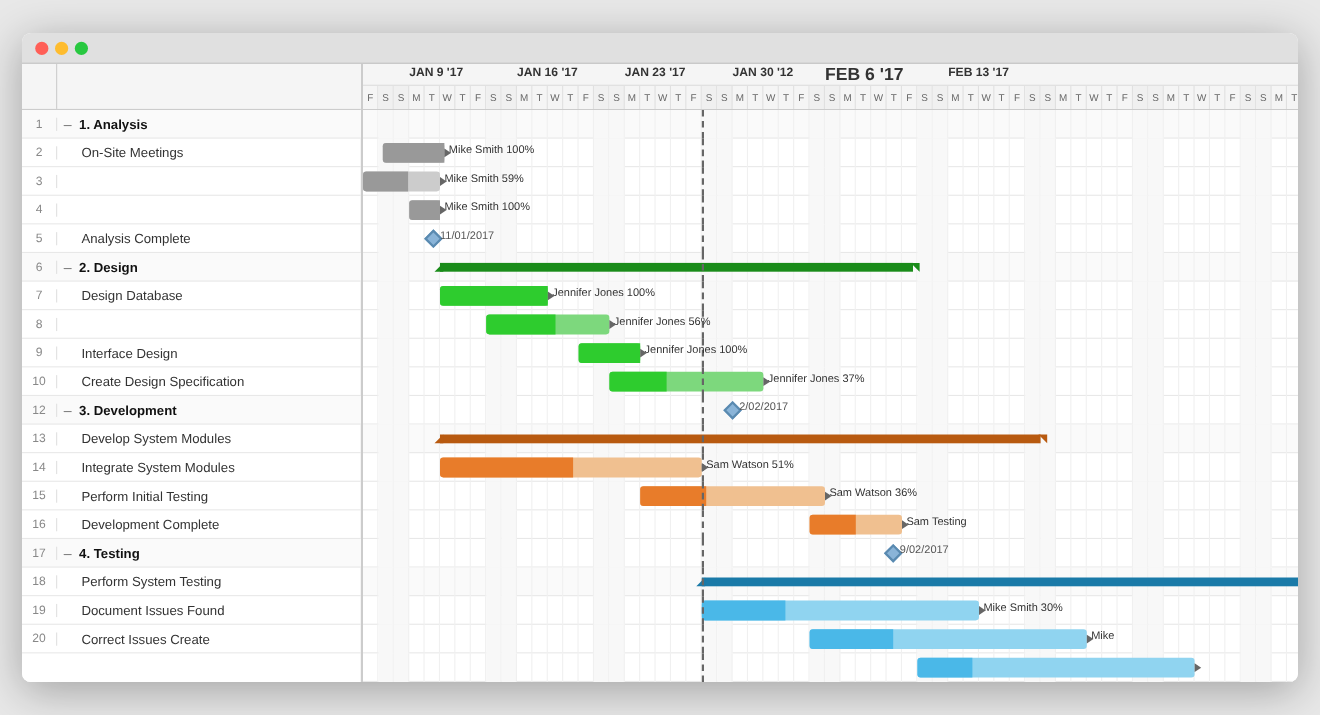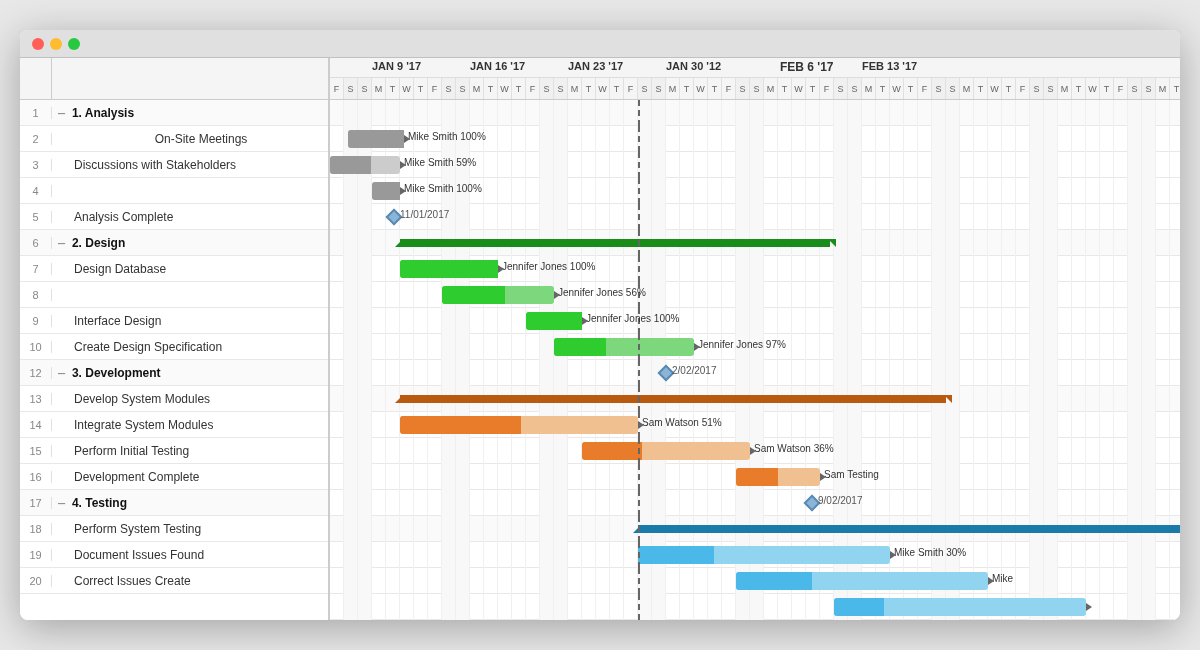--- a/index.html
+++ b/index.html
@@ -149,25 +149,24 @@
         <div class="col-task-name"></div>
       </div>
       <div id="task-list">
 
       <div class="task-row group-row">
             <div class="row-num">1</div>
             <div class="row-name group"><span class="expand-icon">─ </span><span>1. Analysis</span></div>
           </div>
           <div class="task-row">
             <div class="row-num">2</div>
-            <div class="row-name" style="padding-left: 22px; text-align: center;"><span>On-Site Meetings</span></div>
+            <div class="row-name" style="padding-left: 22px;"><span>On-Site Meetings</span></div>
           </div>
           <div class="task-row">
             <div class="row-num">3</div>
-            <div class="row-name" style="padding-left: 22px;"><span>Discussions with Stakeholders</span></div>
           </div>
           <div class="task-row">
             <div class="row-num">4</div>
           </div>
           <div class="task-row">
             <div class="row-num">5</div>
             <div class="row-name" style="padding-left: 22px;"><span>Analysis Complete</span></div>
           </div>
           <div class="task-row group-row">
             <div class="row-num">6</div>
@@ -227,21 +226,21 @@
         </div>
     </div>
 
     <div class="right-panel">
       <div class="gantt-header" id="gantt-header" style="position: relative; height: 42px;">
       <div style="height: 20px; border-bottom: 1px solid rgb(221, 221, 221); position: relative; background: rgb(245, 245, 245);">
             <span style="position: absolute; left: 42px; top: 2px; font-size: 11px; font-weight: 600; color: rgb(51, 51, 51);">JAN 9 '17</span>
             <span style="position: absolute; left: 140px; top: 2px; font-size: 11px; font-weight: 600; color: rgb(51, 51, 51);">JAN 16 '17</span>
             <span style="position: absolute; left: 238px; top: 2px; font-size: 11px; font-weight: 600; color: rgb(51, 51, 51);">JAN 23 '17</span>
             <span style="position: absolute; left: 336px; top: 2px; font-size: 11px; font-weight: 600; color: rgb(51, 51, 51);">JAN 30 '12</span>
-            <span style="position: absolute; left: 450px; top: 2px; font-size: 12px; font-weight: 600; color: rgb(51, 51, 51);">FEB 6 '17</span>
+            <span style="position: absolute; left: 420px; top: 2px; font-size: 16px; font-weight: 600; color: rgb(51, 51, 51);">FEB 6 '17</span>
             <span style="position: absolute; left: 532px; top: 2px; font-size: 11px; font-weight: 600; color: rgb(51, 51, 51);">FEB 13 '17</span>
           </div>
           <div style="height: 22px; display: flex; align-items: center; background: rgb(245, 245, 245);">
             <div style="width: 14px; min-width: 14px; text-align: center; font-size: 9px; color: rgb(102, 102, 102); border-right: 1px solid rgb(224, 224, 224); height: 22px; line-height: 22px;">F</div>
             <div style="width: 14px; min-width: 14px; text-align: center; font-size: 9px; color: rgb(102, 102, 102); border-right: 1px solid rgb(224, 224, 224); height: 22px; line-height: 22px; background: rgb(240, 240, 240);">S</div>
             <div style="width: 14px; min-width: 14px; text-align: center; font-size: 9px; color: rgb(102, 102, 102); border-right: 1px solid rgb(224, 224, 224); height: 22px; line-height: 22px; background: rgb(240, 240, 240);">S</div>
             <div style="width: 14px; min-width: 14px; text-align: center; font-size: 9px; color: rgb(102, 102, 102); border-right: 1px solid rgb(224, 224, 224); height: 22px; line-height: 22px;">M</div>
             <div style="width: 14px; min-width: 14px; text-align: center; font-size: 9px; color: rgb(102, 102, 102); border-right: 1px solid rgb(224, 224, 224); height: 22px; line-height: 22px;">T</div>
             <div style="width: 14px; min-width: 14px; text-align: center; font-size: 9px; color: rgb(102, 102, 102); border-right: 1px solid rgb(224, 224, 224); height: 22px; line-height: 22px;">W</div>
             <div style="width: 14px; min-width: 14px; text-align: center; font-size: 9px; color: rgb(102, 102, 102); border-right: 1px solid rgb(224, 224, 224); height: 22px; line-height: 22px;">T</div>
@@ -965,21 +964,21 @@
             <div style="width: 14px; min-width: 14px; height: 26px; border-right: 1px solid rgb(240, 240, 240); flex-shrink: 0;"></div>
             <div style="width: 14px; min-width: 14px; height: 26px; border-right: 1px solid rgb(240, 240, 240); flex-shrink: 0;"></div>
             <div style="width: 14px; min-width: 14px; height: 26px; border-right: 1px solid rgb(240, 240, 240); flex-shrink: 0;"></div>
             <div style="width: 14px; min-width: 14px; height: 26px; border-right: 1px solid rgb(240, 240, 240); flex-shrink: 0; background: rgb(248, 248, 248);"></div>
             <div style="width: 14px; min-width: 14px; height: 26px; border-right: 1px solid rgb(240, 240, 240); flex-shrink: 0; background: rgb(248, 248, 248);"></div>
             <div style="width: 14px; min-width: 14px; height: 26px; border-right: 1px solid rgb(240, 240, 240); flex-shrink: 0;"></div>
             <div style="width: 14px; min-width: 14px; height: 26px; border-right: 1px solid rgb(240, 240, 240); flex-shrink: 0;"></div>
             <div style="position: absolute; top: 0px; left: 308px; width: 2px; height: 26px; border-left: 2px dashed rgb(102, 102, 102); pointer-events: none; z-index: 5;"></div>
             <div style="position: absolute; left: 224px; width: 140px; height: 18px; top: 4px; background: rgb(125, 216, 125); border-radius: 3px; z-index: 3;"></div>
             <div style="position: absolute; left: 224px; width: 52px; height: 18px; top: 4px; background: rgb(46, 204, 46); border-radius: 3px 0px 0px 3px; z-index: 4;"></div>
-            <div style="position: absolute; left: 368px; top: 5px; white-space: nowrap; font-size: 10px; color: rgb(51, 51, 51); z-index: 5;">Jennifer Jones  97%</div>
+            <div style="position: absolute; left: 368px; top: 5px; white-space: nowrap; font-size: 10px; color: rgb(51, 51, 51); z-index: 5;">Jennifer Jones  37%</div>
             <div style="position: absolute; left: 364px; top: 9px; width: 0px; height: 0px; border-style: solid; border-width: 4px 0px 4px 6px; border-color: transparent transparent transparent rgb(102, 102, 102); z-index: 5;"></div>
           </div>
           <div style="height: 26px; border-bottom: 1px solid rgb(232, 232, 232); position: relative; display: flex;">
             <div style="width: 14px; min-width: 14px; height: 26px; border-right: 1px solid rgb(240, 240, 240); flex-shrink: 0;"></div>
             <div style="width: 14px; min-width: 14px; height: 26px; border-right: 1px solid rgb(240, 240, 240); flex-shrink: 0; background: rgb(248, 248, 248);"></div>
             <div style="width: 14px; min-width: 14px; height: 26px; border-right: 1px solid rgb(240, 240, 240); flex-shrink: 0; background: rgb(248, 248, 248);"></div>
             <div style="width: 14px; min-width: 14px; height: 26px; border-right: 1px solid rgb(240, 240, 240); flex-shrink: 0;"></div>
             <div style="width: 14px; min-width: 14px; height: 26px; border-right: 1px solid rgb(240, 240, 240); flex-shrink: 0;"></div>
             <div style="width: 14px; min-width: 14px; height: 26px; border-right: 1px solid rgb(240, 240, 240); flex-shrink: 0;"></div>
             <div style="width: 14px; min-width: 14px; height: 26px; border-right: 1px solid rgb(240, 240, 240); flex-shrink: 0;"></div>

